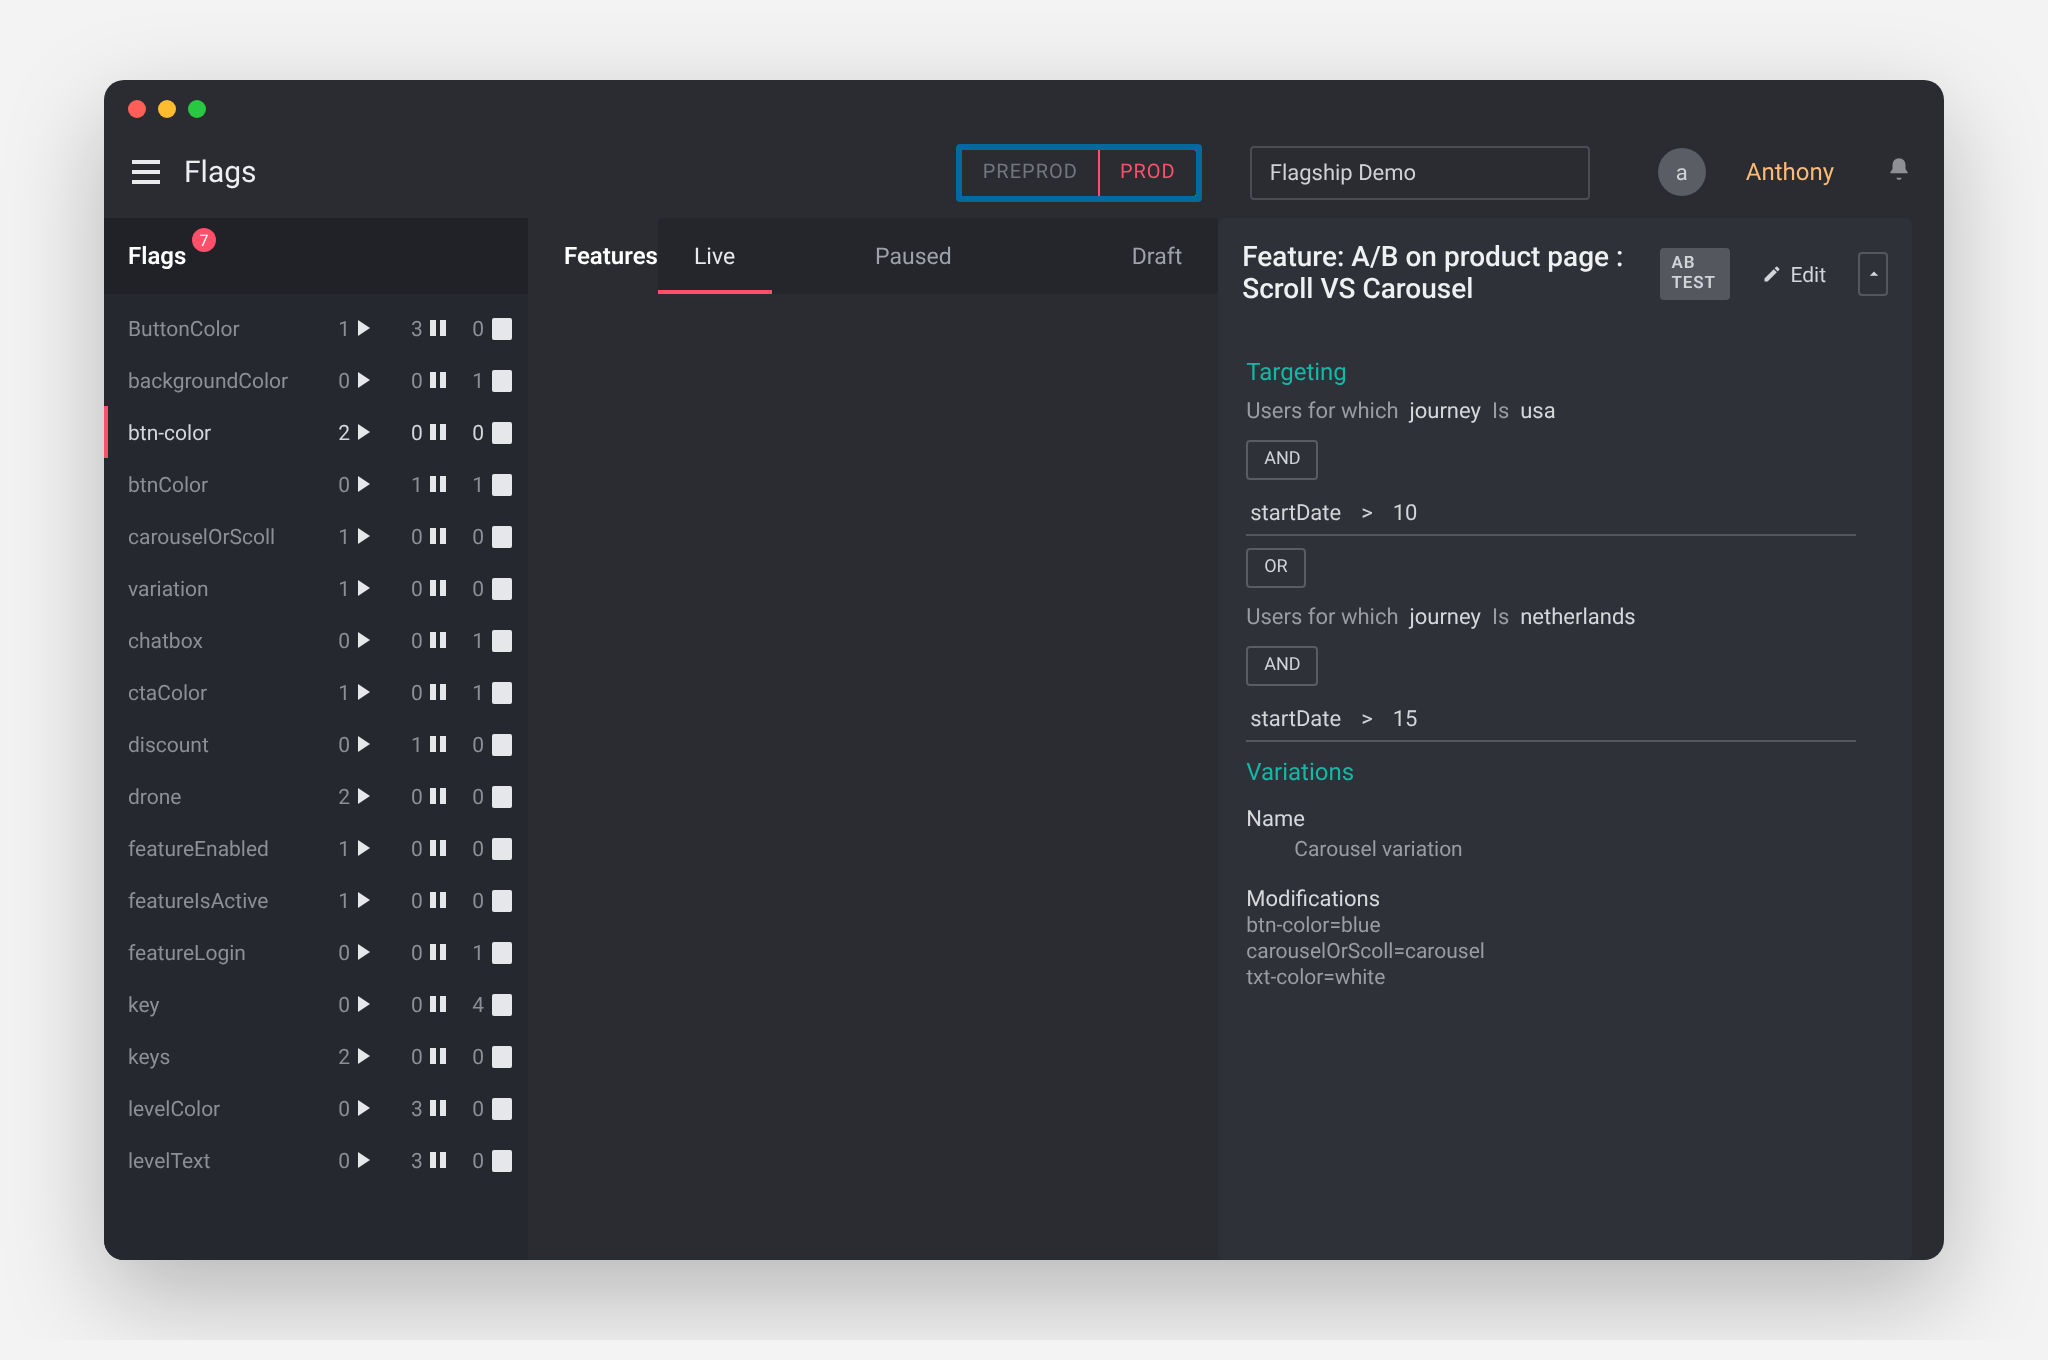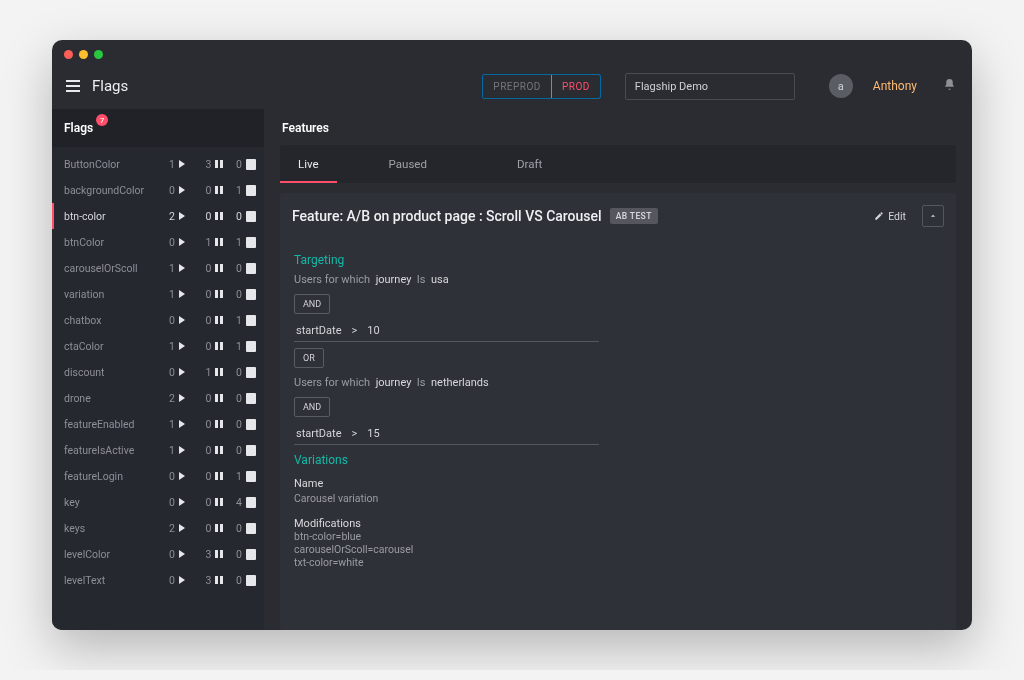--- a/index.html
+++ b/index.html
@@ -33,21 +33,21 @@
     display: flex;
     align-items: center;
     padding: 0 16px 0 14px;
     gap: 12px;
   }
   .hamburger { width: 14px; height: 12px; display: flex; flex-direction: column; justify-content: space-between; cursor:pointer;}
   .hamburger span { height: 2px; background: #e9eaec; width: 100%; }
   .app-title { color: #edeef0; font-size: 15px; font-weight: 400; }
   .topbar-spacer { flex: 1; }
   .env-toggle {
-    display: flex; border: 1px solid #0369a1; border-radius: 2px; overflow: hidden;
+    display: flex; border: 3px solid #0369a1; border-radius: 2px; overflow: hidden;
   }
   .env-toggle div {
     padding: 6px 10px; font-size: 10px; letter-spacing: 0.5px; color: #73767c; cursor:pointer;
   }
   .env-toggle .active {
     color: #ff4f6a; border: 1px solid #ff4f6a; margin: -1px -1px -1px 0; border-radius: 0 2px 2px 0;
   }
   .project-select {
     width: 170px; height: 27px; border: 1px solid #4a4c52; border-radius: 2px;
     display: flex; align-items: center; padding: 0 9px; color: #cfd1d4; font-size: 11px;
@@ -88,21 +88,21 @@
   .metric { display:flex; align-items:center; gap:4px; }
   .metric .num { width: 8px; text-align:right; }
   .metric.m1, .metric.m2 { width:40px; justify-content:flex-end;}
   .metric.m3 { width:34px; justify-content:flex-end;}
   .play-ic, .pause-ic, .doc-ic { color:#e6e7ea; }
   .play-ic { width:0;height:0;border-left:6px solid currentColor;border-top:4px solid transparent;border-bottom:4px solid transparent;}
   .pause-ic { display:flex; gap:2px;}
   .pause-ic span{ width:3px; height:8px; background:currentColor;}
   .doc-ic { width:10px;height:11px;background:currentColor;position:relative;border-radius:1px;}
 
-  .main { flex:1; display:flex; flex-direction:column; min-width:0; padding: 0 16px 0 16px;}
+  .main { flex:1; display:flex; flex-direction:row; min-width:0; padding: 0 16px 0 16px;}
   .section-title { color:#fff; font-size:12px; font-weight:600; padding: 12px 0 10px 2px;}
   .tabs-bar {
     background:#24262c; height:38px; display:flex; align-items:stretch;
     border-radius:2px; margin-bottom:10px;
   }
   .tab {
     padding:0 18px; display:flex; align-items:center; font-size:11.5px; color:#9fa1a8; cursor:pointer;
     position:relative;
   }
   .tab.active { color:#e8e9ec; }
@@ -136,21 +136,21 @@
   .targ-line .bold{ color:#d7d8db;}
   .op-box {
     display:inline-block; border:1px solid #5a5c63; border-radius:2px;
     padding:4px 8px; color:#d2d3d7; font-size:9px; margin:6px 0;
   }
   .cond {
     display:flex; gap:10px; padding:4px 2px; border-bottom:1px solid #55575e;
     width:305px; color:#d4d5d8;
   }
   .var-label{ color:#d8d9dc; margin-top:10px;}
-  .var-sub{ color:#9a9ca2; font-size:10.5px; margin-top:2px;}
+  .var-sub{ color:#9a9ca2; font-size:10.5px; margin-top:2px;margin-left:24px;}
   .mod-line{ color:#9a9ca2; font-size:10.5px;}
 </style>
 </head>
 <body>
 
 <div class="window">
   <div class="title-dots">
     <div class="dot red"></div>
     <div class="dot yellow"></div>
     <div class="dot green"></div>

